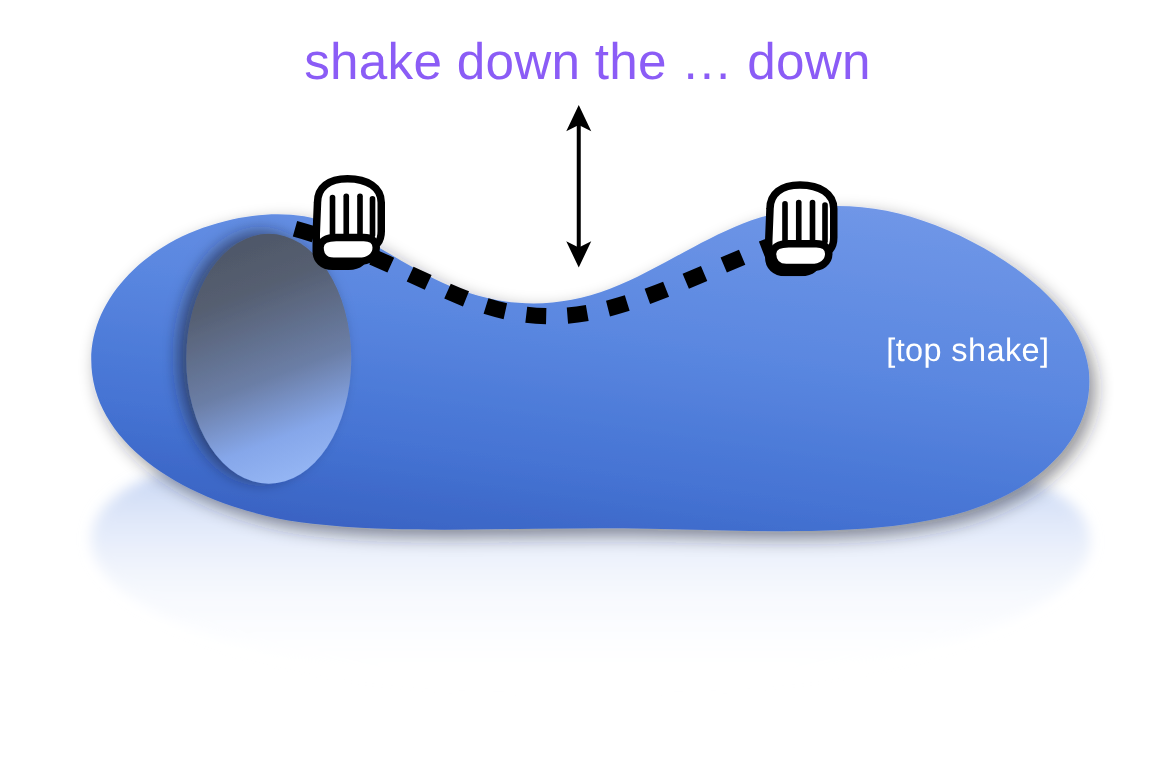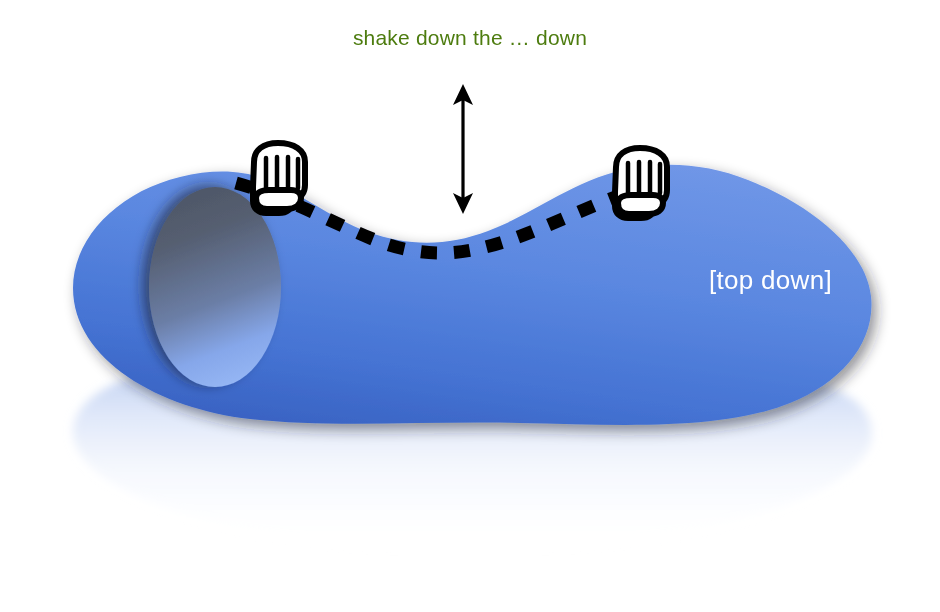--- a/index.html
+++ b/index.html
@@ -23,24 +23,24 @@
     width: 940px;
     height: 612px;
   }
   .title-text {
     position: absolute;
     left: 0;
     top: 26px;
     width: 940px;
     text-align: center;
     font-family: "Liberation Sans", sans-serif;
-    font-size: 21px;
+    font-size: 41px;
     font-weight: 300;
     letter-spacing: 0.2px;
-    color: #4d7c0f;
+    color: #8b5cf6;
     white-space: nowrap;
     -webkit-font-smoothing: antialiased;
   }
   .topview-text {
     position: absolute;
     left: 709px;
     top: 265px;
     font-family: "Liberation Sans", sans-serif;
     font-size: 26px;
     font-weight: 300;
@@ -169,15 +169,15 @@
                L 23,71 C 16,71 12,67 12,60 Z" fill="#ffffff" stroke="#000000" stroke-width="6" stroke-linejoin="round"></path>
       <line x1="22" y1="20" x2="22" y2="50" stroke="#000000" stroke-width="4.5" stroke-linecap="round"></line>
       <line x1="33" y1="19" x2="33" y2="50" stroke="#000000" stroke-width="4.5" stroke-linecap="round"></line>
       <line x1="44" y1="19" x2="44" y2="50" stroke="#000000" stroke-width="4.5" stroke-linecap="round"></line>
       <line x1="54" y1="21" x2="54" y2="50" stroke="#000000" stroke-width="4.5" stroke-linecap="round"></line>
     </g>
   </svg>
 
   <div class="title-text">shake down the … down</div>
 
-  <div class="topview-text">[top down]</div>
+  <div class="topview-text">[top shake]</div>
 
 </div>
 
 </body></html>

